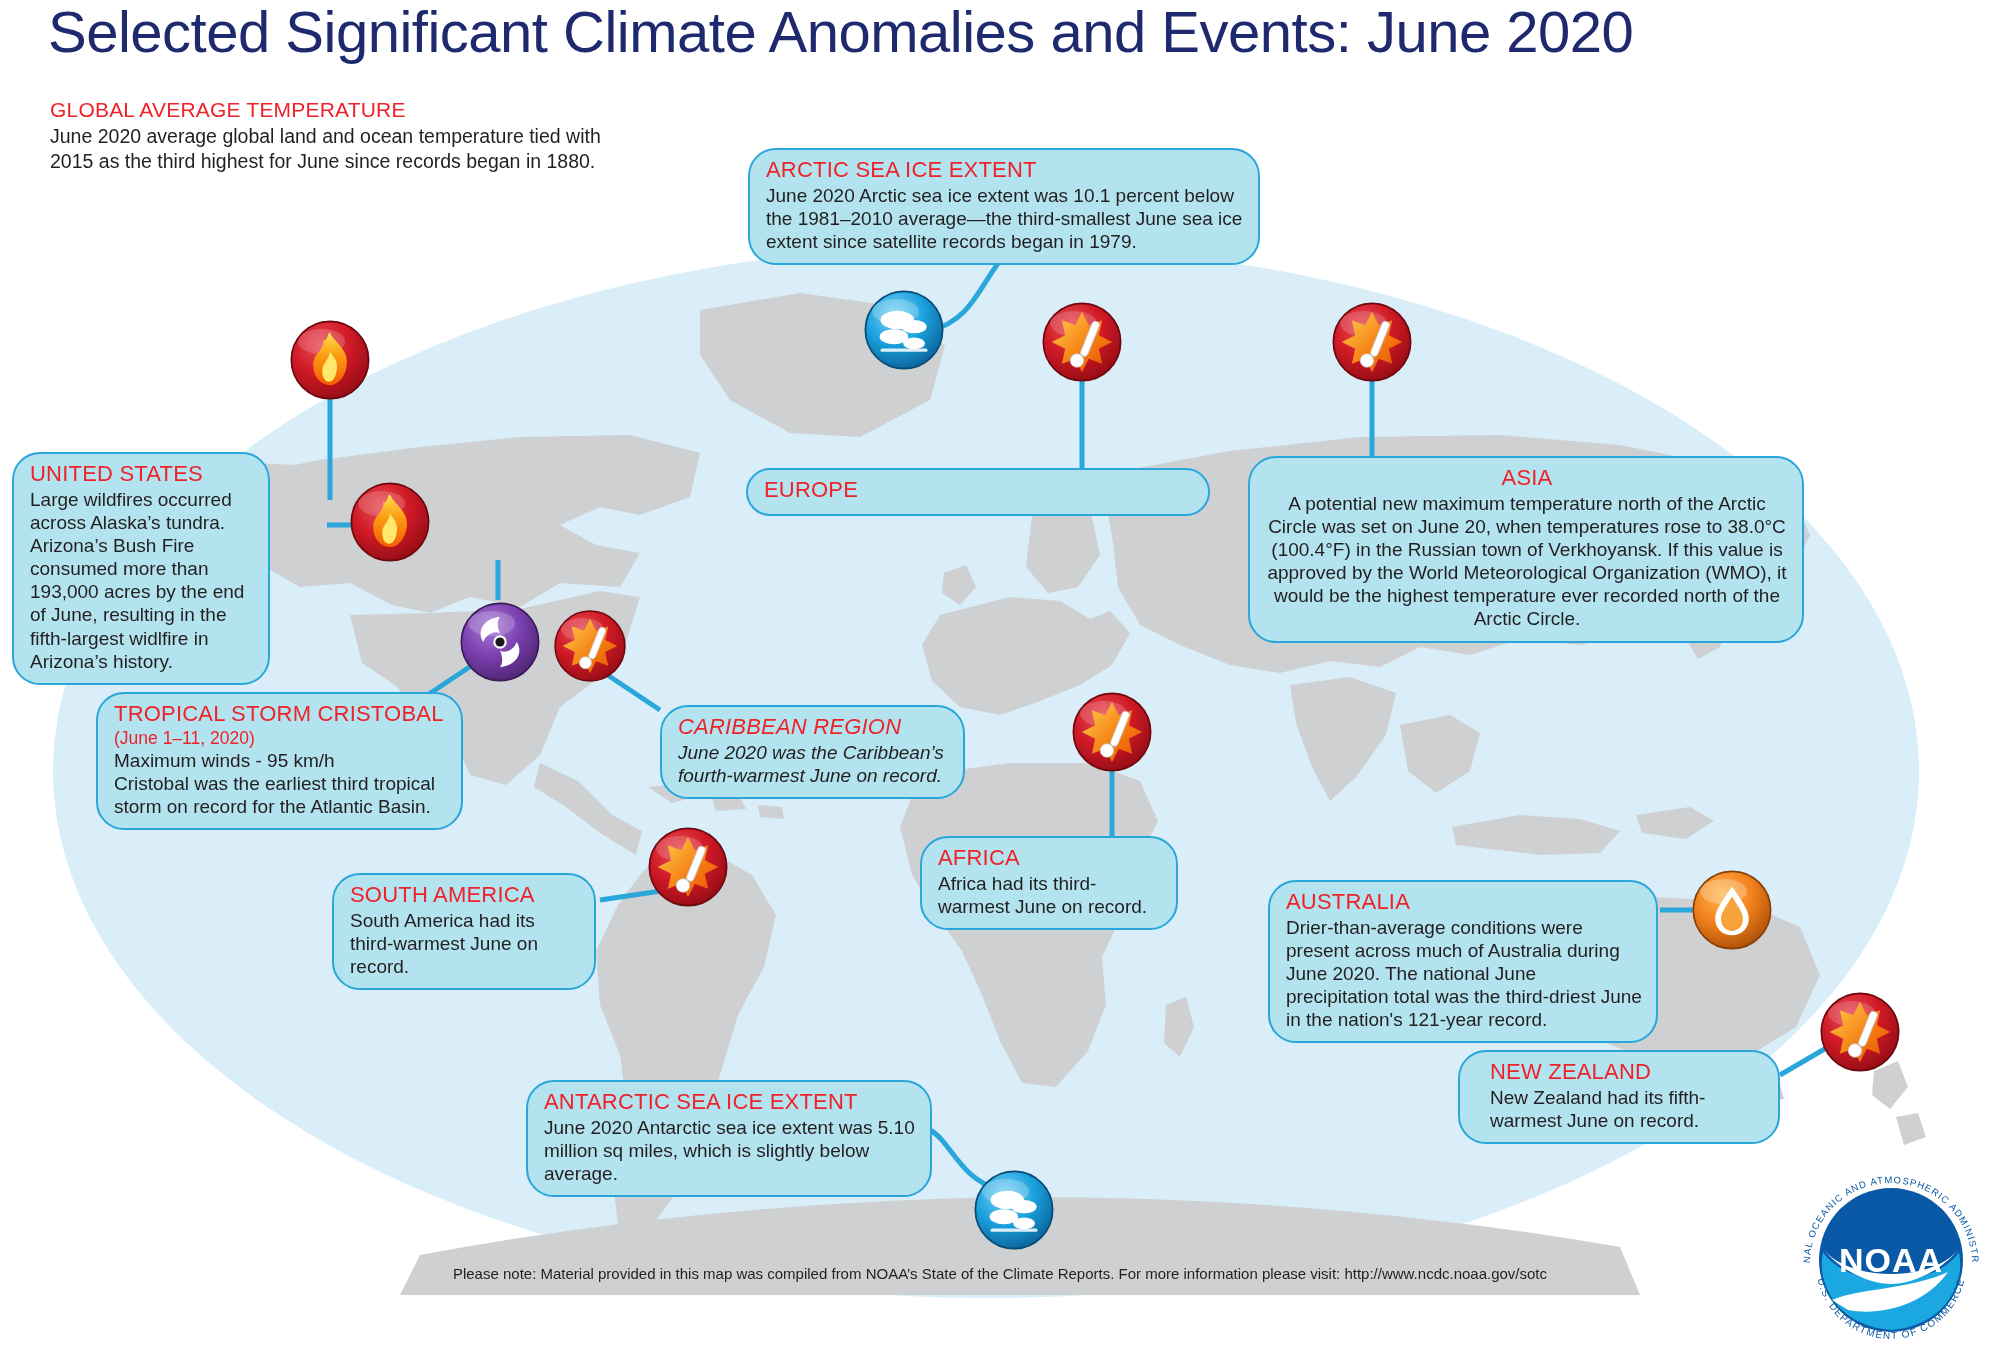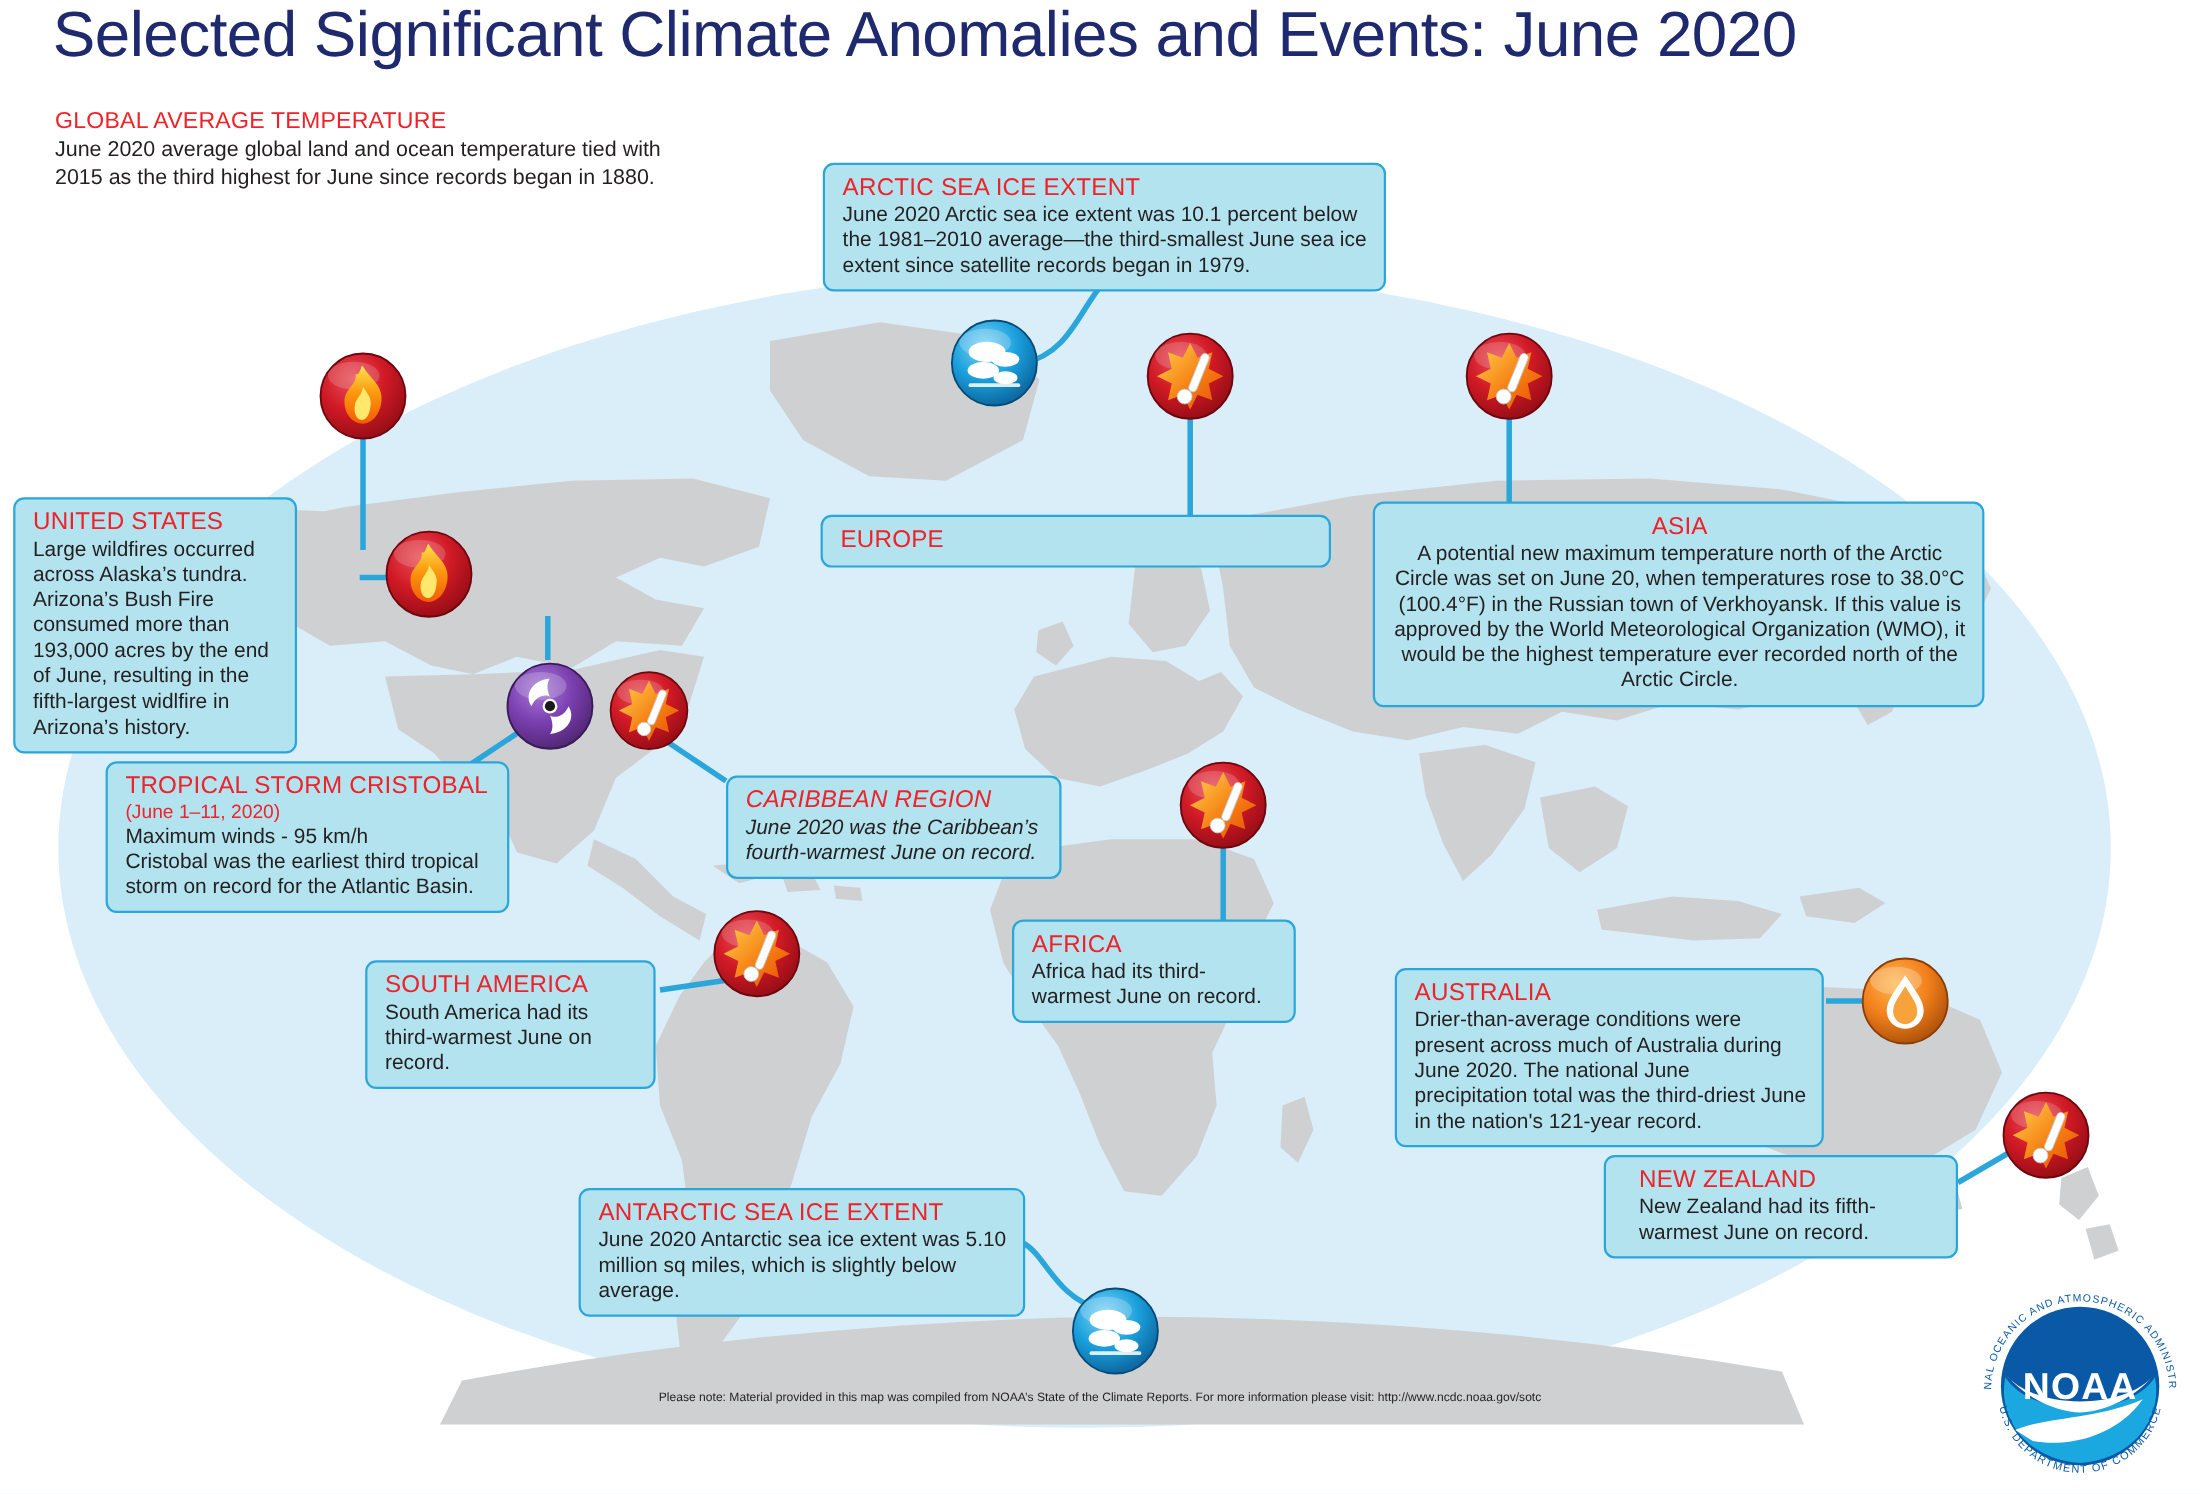--- a/index.html
+++ b/index.html
@@ -37,21 +37,21 @@
   .map-svg{position:absolute;left:0;top:0;width:2000px;height:1100px;}
 
   
   .lines{position:absolute;left:0;top:0;width:2000px;height:1358px;pointer-events:none;}
 
   
   .box{
     position:absolute;
     background:#b3e3ef;
     border:2.5px solid #2ba6da;
-    border-radius:10px;
+    border-radius:28px;
     padding:8px 14px 10px 16px;
     box-sizing:border-box;
   }
   .box .hd{
     color:#ef2229;font-size:22px;line-height:1.12;letter-spacing:.2px;
     margin-bottom:1px;white-space:nowrap;
   }
   .box .sub{
     color:#ef2229;font-size:17.5px;line-height:1.15;margin-bottom:1px;
   }
@@ -61,21 +61,21 @@
 
   
   .marker{position:absolute;width:84px;height:84px;}
   .marker svg{display:block;width:84px;height:84px;}
   .marker.sm{width:76px;height:76px;}
   .marker.sm svg{width:76px;height:76px;}
 
   
   .note{
     position:absolute;left:0;top:1265px;width:2000px;text-align:center;
-    font-size:11px;color:#231f20;
+    font-size:15px;color:#231f20;
   }
 
   
   .noaa{position:absolute;left:1788px;top:1160px;width:206px;height:198px;}
 </style>
 </head>
 <body>
 
 <div class="page">
 

